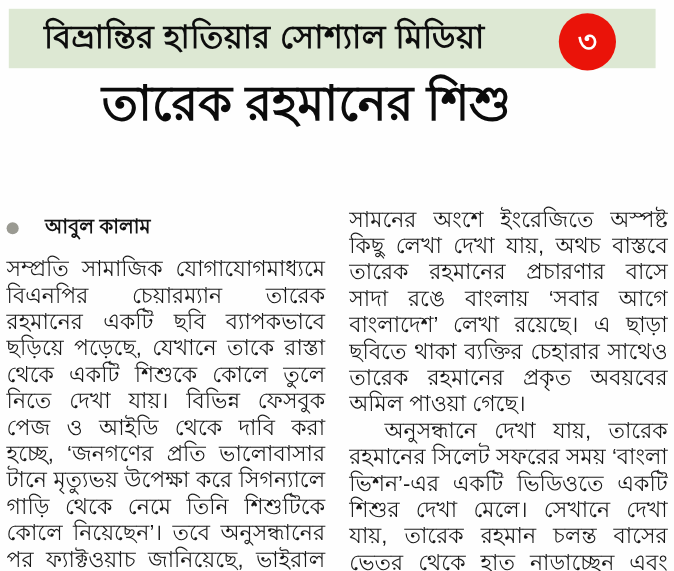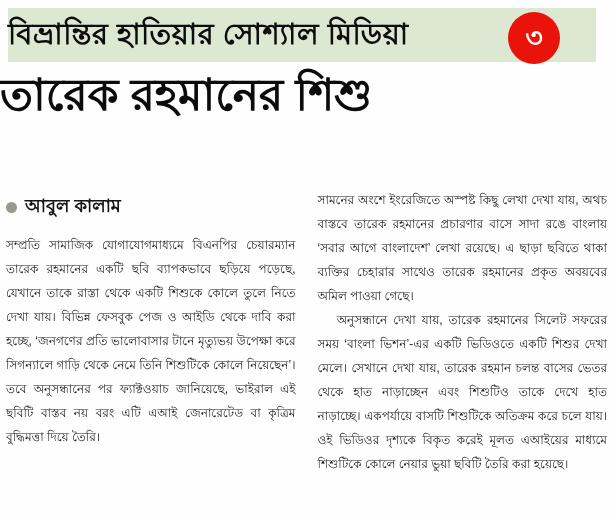--- a/index.html
+++ b/index.html
@@ -24,20 +24,21 @@
     width: 588px;
     height: 54px;
     background: #dde8d3;
     display: flex;
     align-items: center;
   }
   .topbar-title {
     font-size: 29px;
     font-weight: 700;
     color: #0d0d0d;
+    padding-left: 32px;
     letter-spacing: 0.5px;
     white-space: nowrap;
   }
   .issue-badge {
     position: absolute;
     right: 36px;
     top: 4px;
     width: 52px;
     height: 52px;
     border-radius: 50%;
@@ -52,57 +53,58 @@
     font-weight: 700;
     line-height: 1;
   }
   
   .headline {
     position: absolute;
     left: 0;
     top: 68px;
     width: 557px;
     margin: 0;
+    text-align: center;
     font-size: 44px;
     line-height: 53px;
     font-weight: 800;
     color: #0b0b0b;
   }
   .hl-line { display: block; }
   
   .content {
     position: absolute;
     left: 6px;
     top: 188px;
     width: 601px;
     display: flex;
     gap: 22px;
   }
   .col { flex: 1 1 0; min-width: 0; }
   .byline {
     display: flex;
     align-items: center;
-    gap: 8px;
+    gap: 24px;
     margin: 4px 0 10px 0;
   }
   .byline-dot {
     width: 11px;
     height: 11px;
     border-radius: 50%;
     background: #9a9a92;
     flex: 0 0 auto;
   }
   .byline-name {
     font-size: 18px;
     font-weight: 700;
     color: #141414;
   }
   .body-para {
     margin: 0;
-    font-size: 12px;
+    font-size: 20px;
     line-height: 24px;
     text-align: justify;
     color: #1a1a1a;
   }
   .body-para.indent { text-indent: 1.6em; }
 </style>
 </head>
 <body>
 
 <div class="page">

